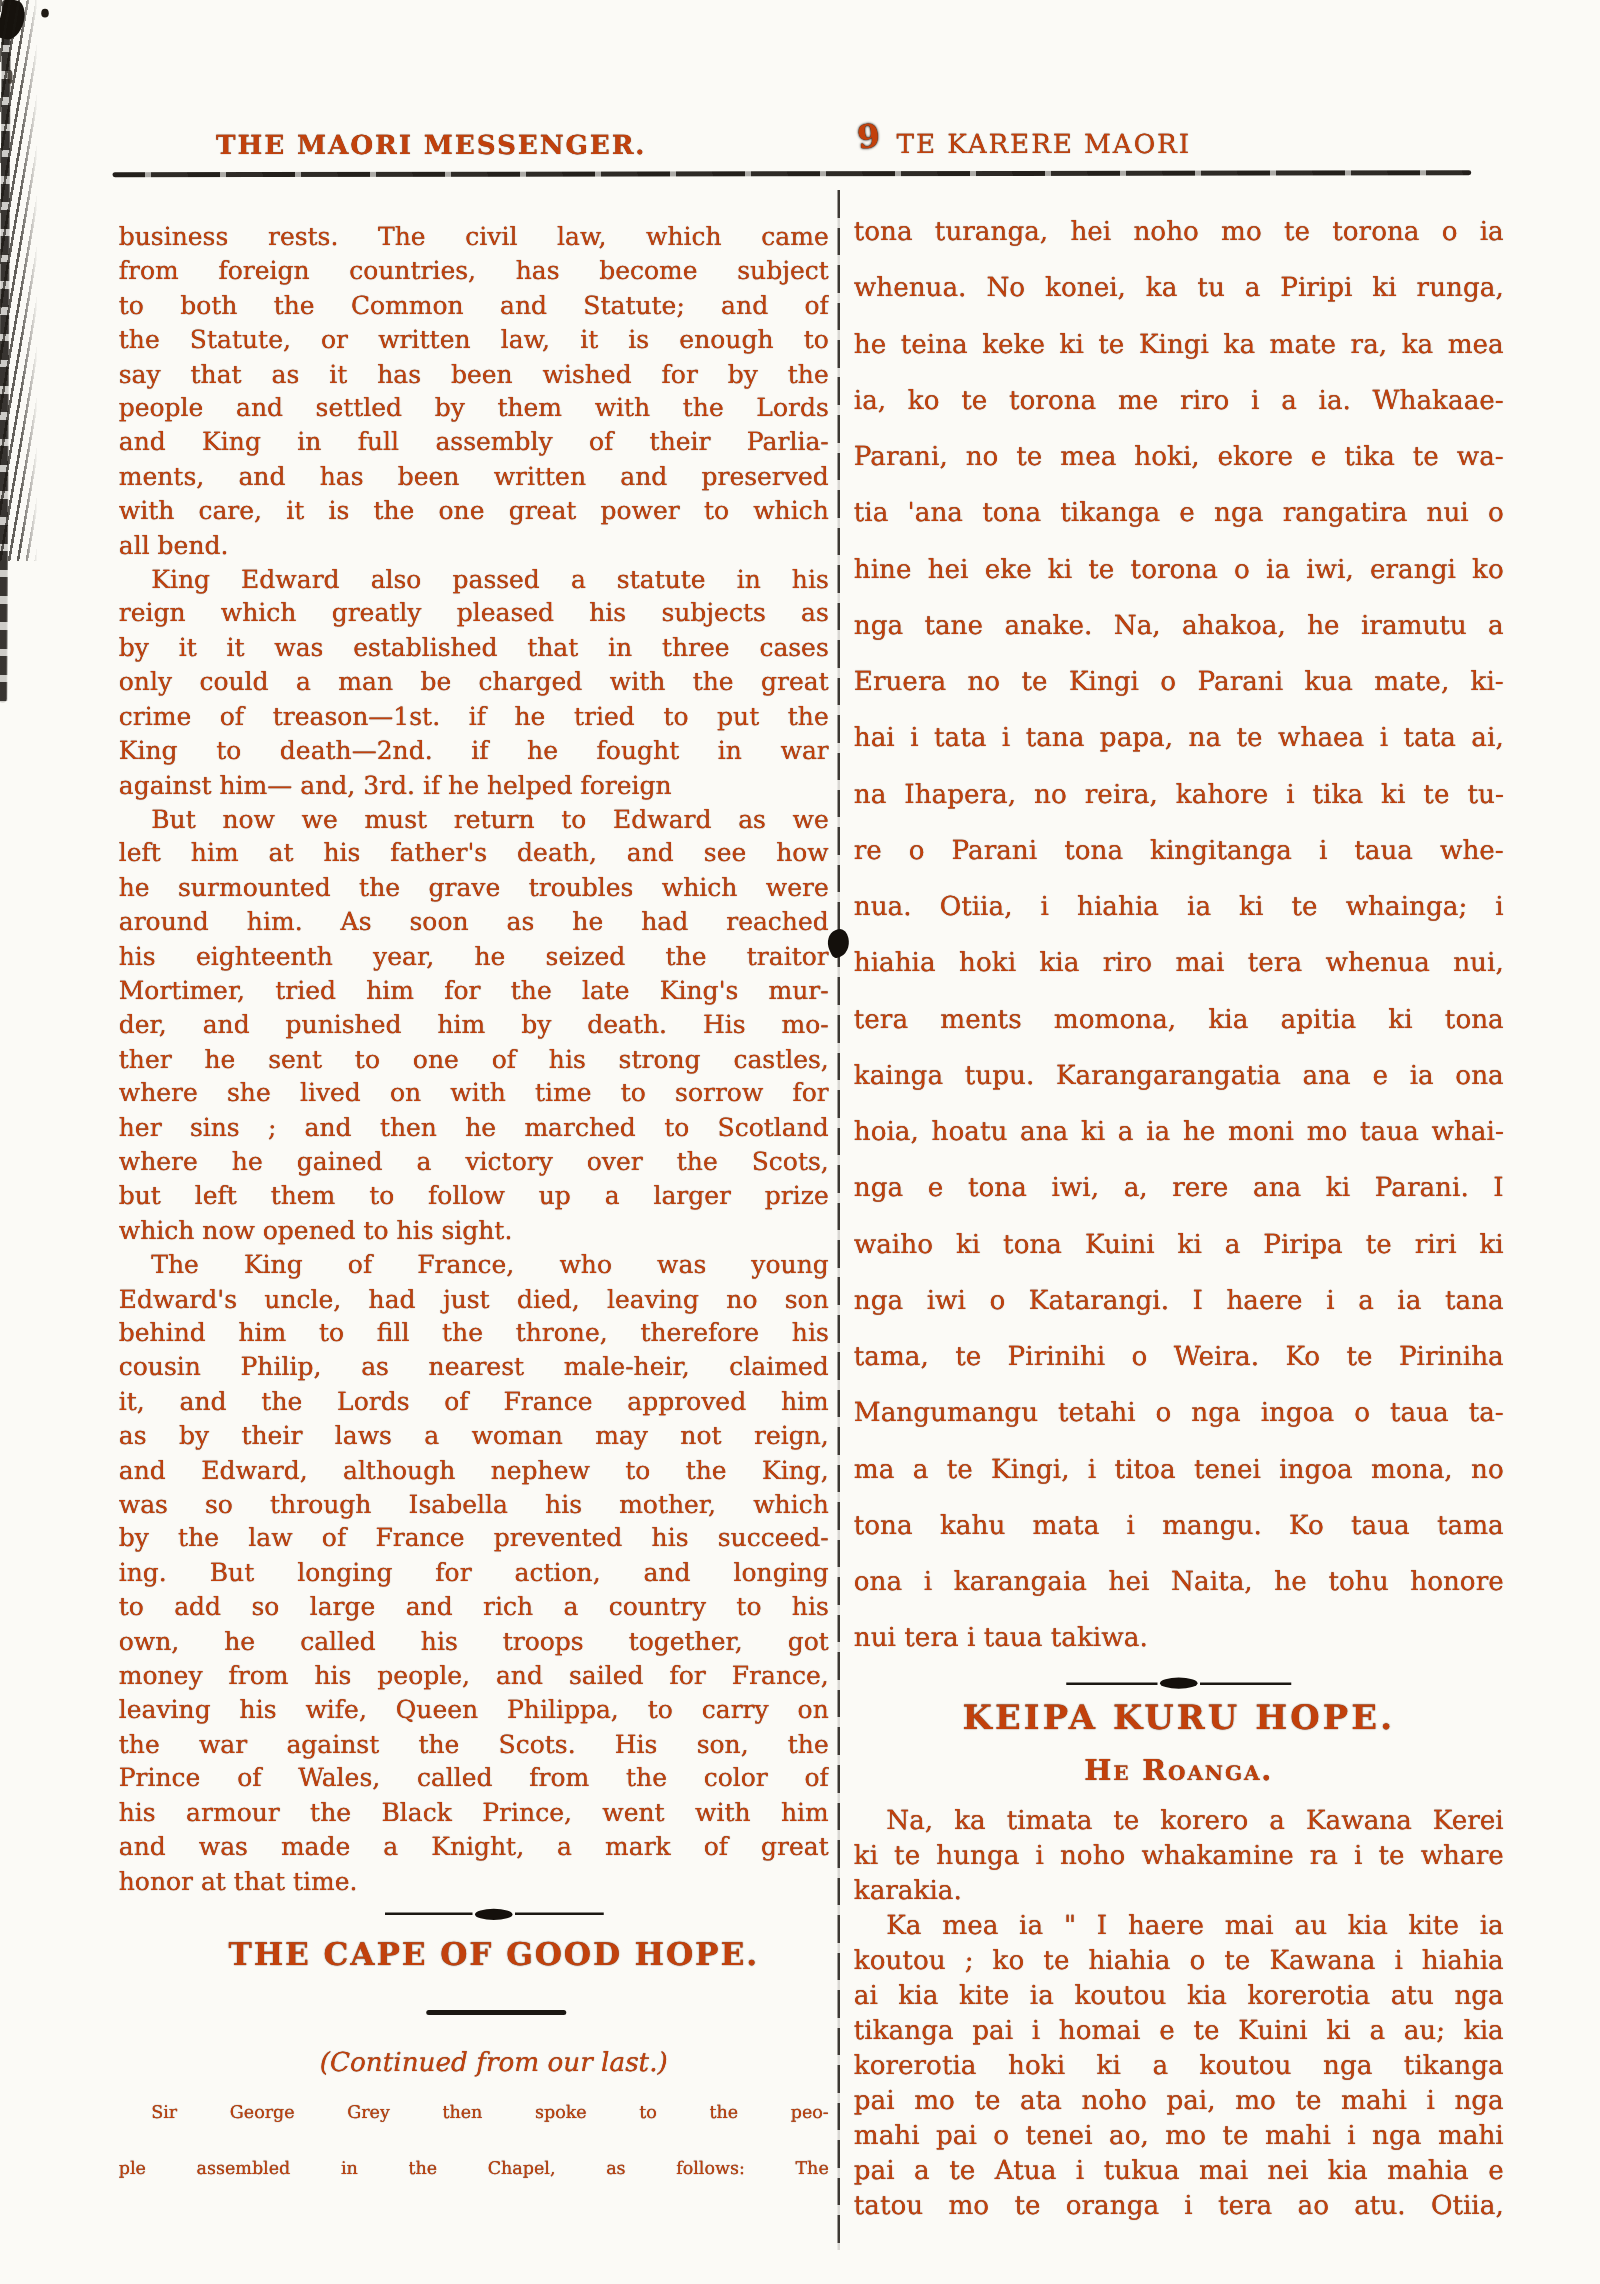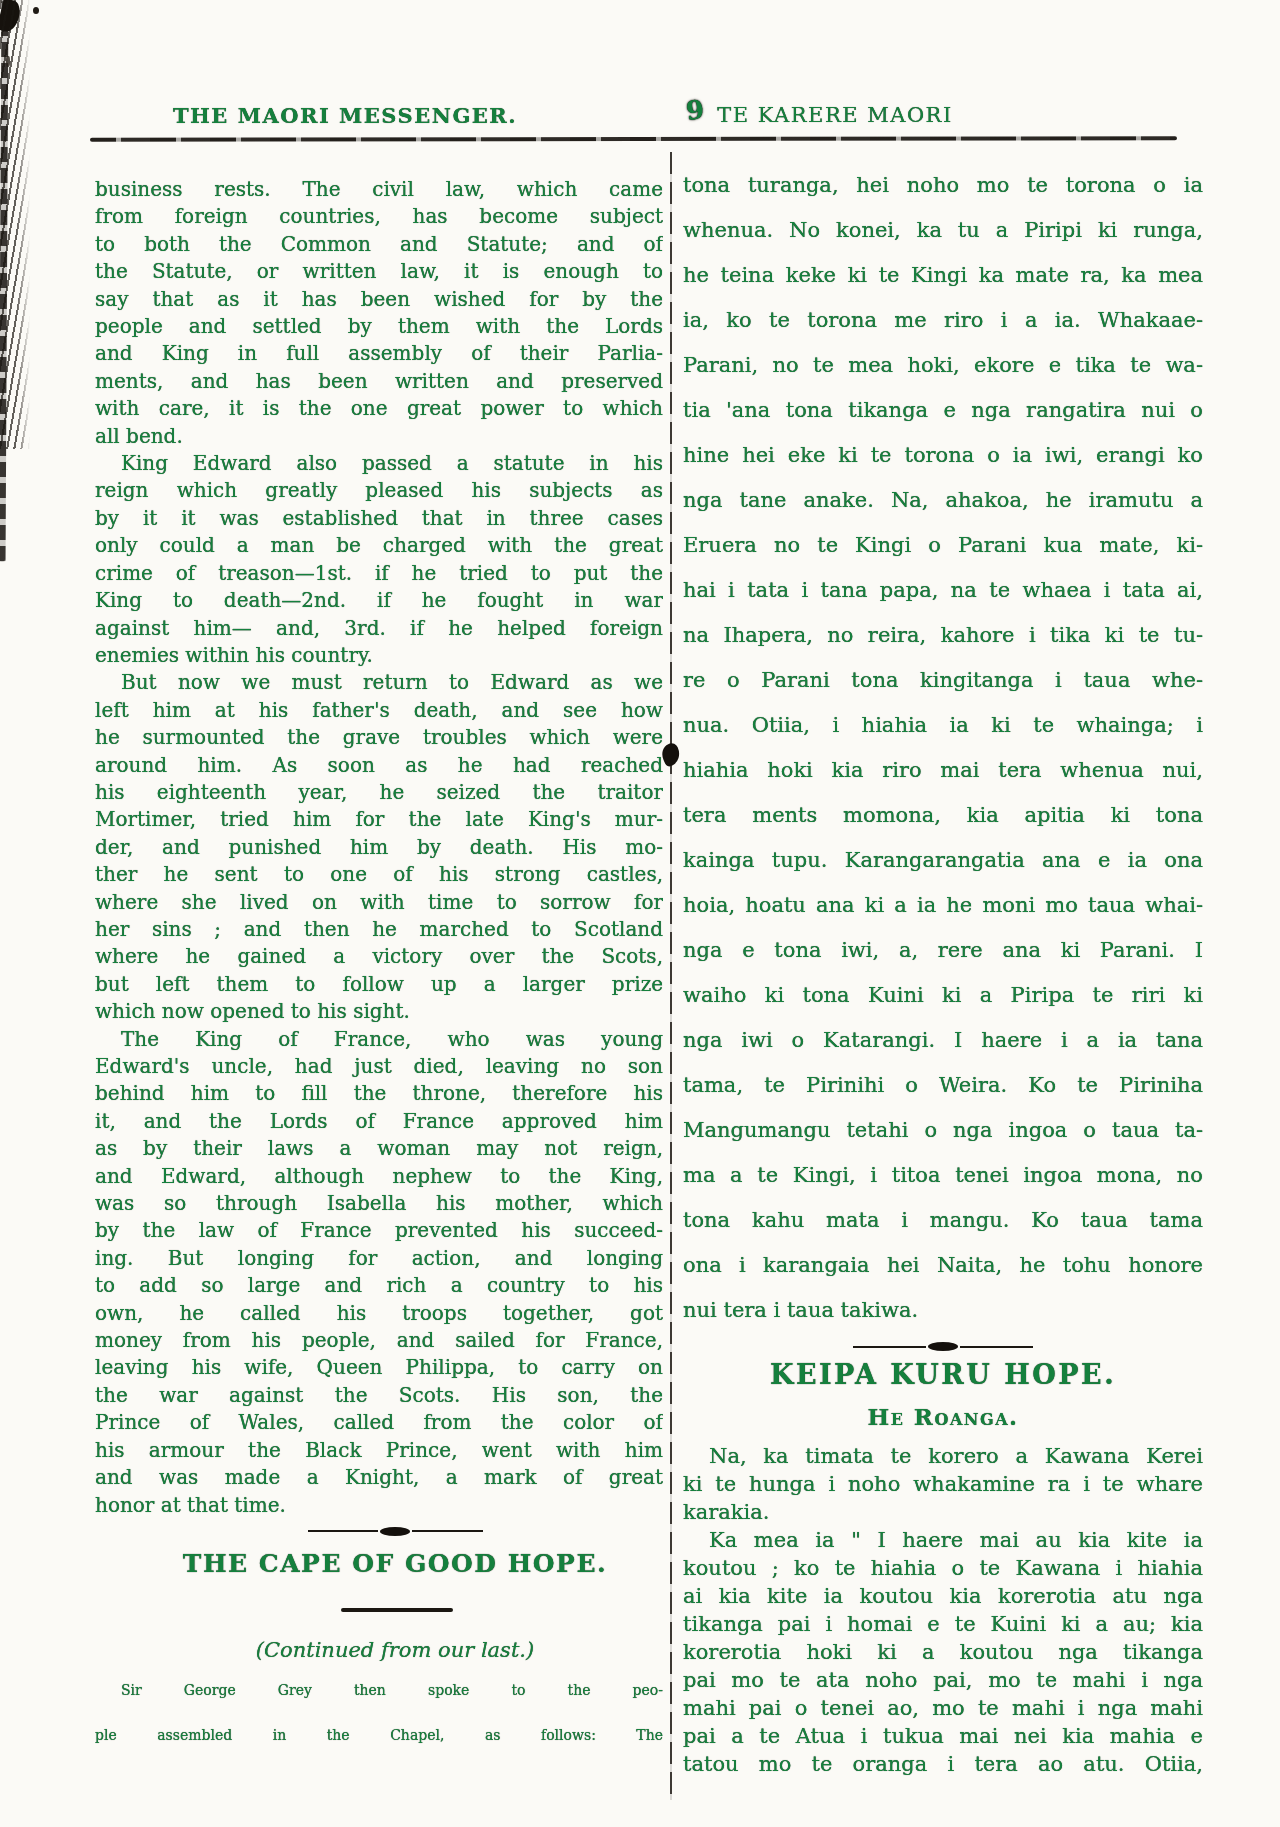--- a/index.html
+++ b/index.html
@@ -7,21 +7,21 @@
     padding: 0;
     background: #fbfaf6;
   }
   #page {
     position: relative;
     width: 1280px;
     height: 1827px;
     background: #fbfaf6;
     overflow: hidden;
     font-family: "DejaVu Serif", serif;
-    color: #15803d;
+    color: #c2410c;
   }
   
   .masthead-left {
     position: absolute; left: 95px; top: 103px; width: 500px;
     text-align: center; font-weight: bold; font-size: 21px;
     letter-spacing: 1.5px; text-shadow: 0 0 0.7px rgba(28,23,18,.9);
   }
   .masthead-right {
     position: absolute; left: 585px; top: 103px; width: 500px;
     text-align: center; font-weight: normal; font-size: 21px;
@@ -137,41 +137,41 @@
         <div class="tline">all bend.</div>
       </div>
     <div class="para indent">
         <div class="tline">King Edward also passed a statute in his</div>
         <div class="tline">reign which greatly pleased his subjects as</div>
         <div class="tline">by it it was established that in three cases</div>
         <div class="tline">only could a man be charged with the great</div>
         <div class="tline">crime of treason—1st. if he tried to put the</div>
         <div class="tline">King to death—2nd. if he fought in war</div>
         <div class="tline">against him— and, 3rd. if he helped foreign</div>
-        <div class="tline">enemies within his country.</div>
       </div>
     <div class="para indent">
         <div class="tline">But now we must return to Edward as we</div>
         <div class="tline">left him at his father's death, and see how</div>
         <div class="tline">he surmounted the grave troubles which were</div>
         <div class="tline">around him. As soon as he had reached</div>
         <div class="tline">his eighteenth year, he seized the traitor</div>
         <div class="tline">Mortimer, tried him for the late King's mur-</div>
         <div class="tline">der, and punished him by death. His mo-</div>
         <div class="tline">ther he sent to one of his strong castles,</div>
         <div class="tline">where she lived on with time to sorrow for</div>
         <div class="tline">her sins ; and then he marched to Scotland</div>
         <div class="tline">where he gained a victory over the Scots,</div>
         <div class="tline">but left them to follow up a larger prize</div>
         <div class="tline">which now opened to his sight.</div>
       </div>
     <div class="para indent">
         <div class="tline">The King of France, who was young</div>
         <div class="tline">Edward's uncle, had just died, leaving no son</div>
         <div class="tline">behind him to fill the throne, therefore his</div>
+        <div class="tline">cousin Philip, as nearest male-heir, claimed</div>
         <div class="tline">it, and the Lords of France approved him</div>
         <div class="tline">as by their laws a woman may not reign,</div>
         <div class="tline">and Edward, although nephew to the King,</div>
         <div class="tline">was so through Isabella his mother, which</div>
         <div class="tline">by the law of France prevented his succeed-</div>
         <div class="tline">ing. But longing for action, and longing</div>
         <div class="tline">to add so large and rich a country to his</div>
         <div class="tline">own, he called his troops together, got</div>
         <div class="tline">money from his people, and sailed for France,</div>
         <div class="tline">leaving his wife, Queen Philippa, to carry on</div>

